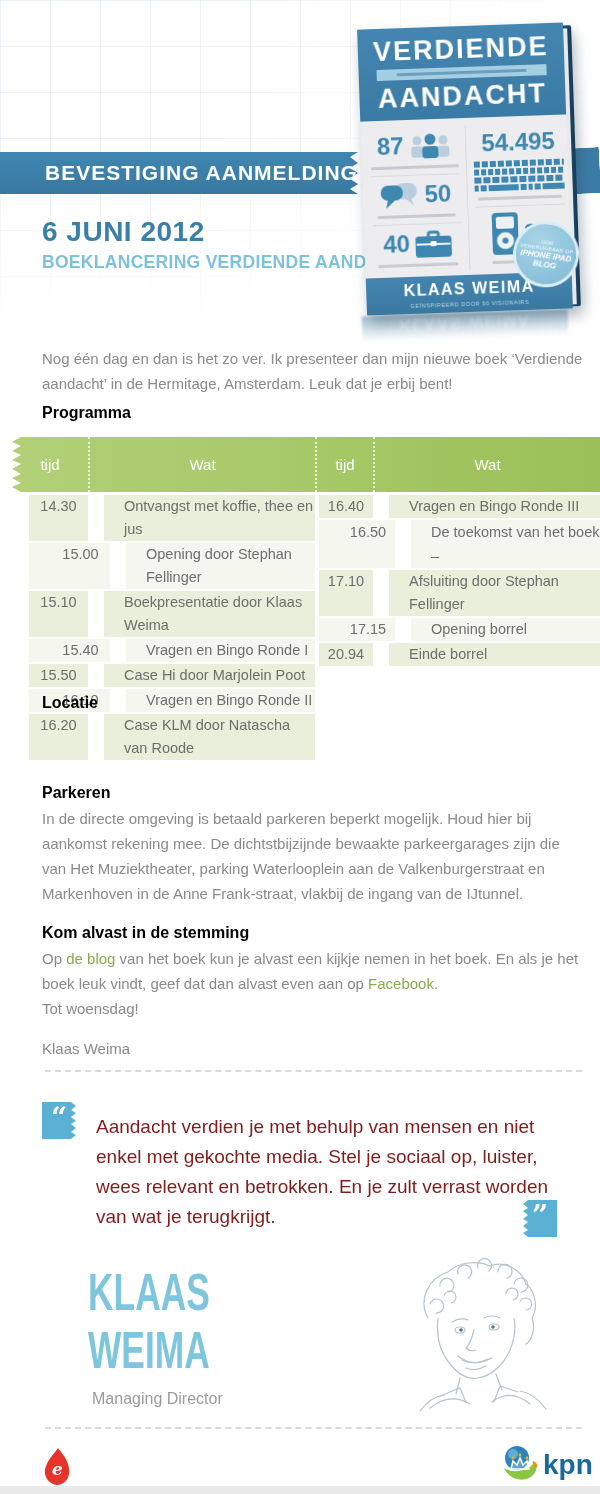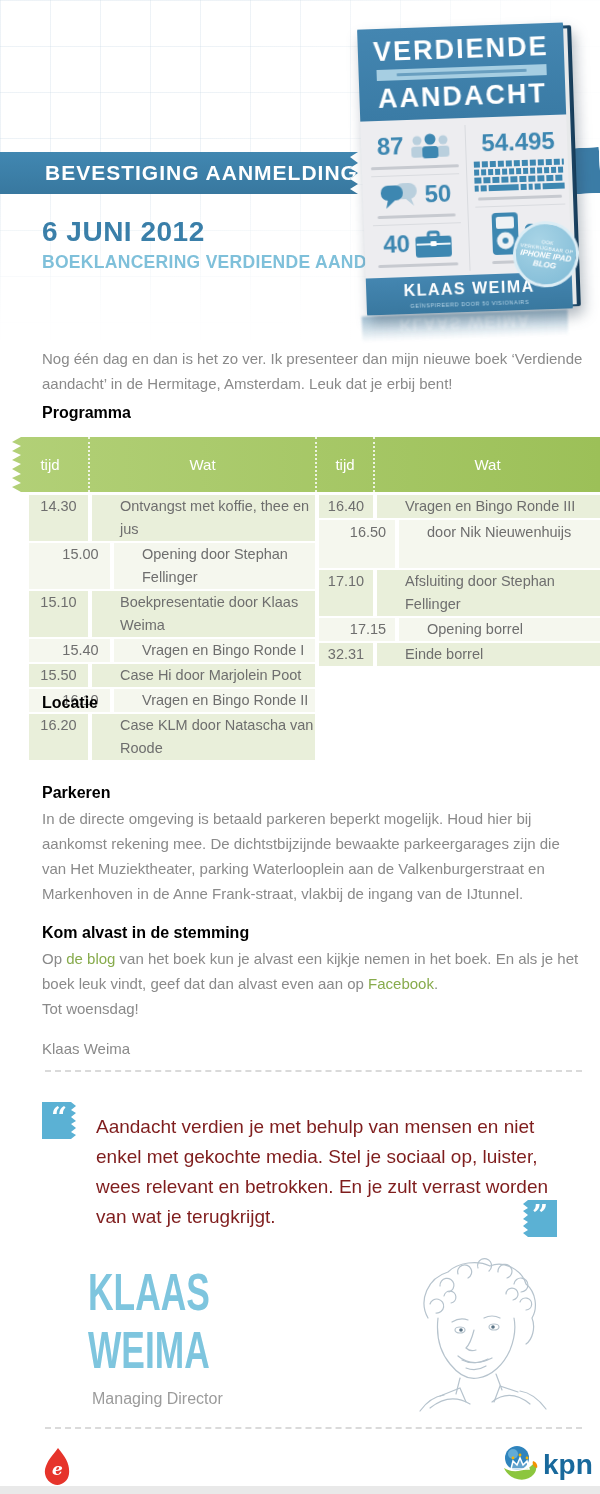--- a/index.html
+++ b/index.html
@@ -93,21 +93,21 @@
   .ph-cell + .ph-cell{border-left:2px dotted rgba(255,255,255,.8);}
   .ph-t1{width:76px;} .ph-w1{width:227px;} .ph-t2{width:58px;} .ph-w2{width:227px;}
 
   .pbody{position:absolute;top:495px;font-size:14.5px;color:#6e6e6e;}
   .pbody.leftT{left:29px;width:286px;}
   .pbody.rightT{left:319px;width:281px;}
   .prow{display:flex;margin-bottom:2px;}
   .cell{line-height:23px;}
   .cell.time{width:59px;text-align:center;margin-right:4px;flex:none;}
   .rightT .cell.time{width:54px;}
-  .cell.what{flex:1;padding-left:28px;}
+  .cell.what{flex:1;padding-left:20px;margin-left:12px;}
   .bg-d{background:#e9efda;}
   .bg-l{background:#f5f7ee;padding-left:22px;}
   .prow.h2 .cell{height:48px;}
   .prow.h2 .cell.what div{line-height:24px;}
   .prow.h2 .cell.time{line-height:24px;}
 
   
   .dash-div{position:absolute;left:45px;width:537px;border-top:2px dashed #dadada;}
 
   
@@ -300,33 +300,34 @@
   </div>
 
   <div class="pbody rightT">
     <div class="prow">
       <div class="cell time bg-d">16.40</div>
       <div class="cell what bg-d">Vragen en Bingo Ronde III</div>
     </div>
     <div class="prow h2">
       <div class="cell time bg-l">16.50</div>
       <div class="cell what bg-l">
+        <div>De toekomst van het boek –</div>
         <div>door Nik Nieuwenhuijs</div>
       </div>
     </div>
     <div class="prow">
       <div class="cell time bg-d">17.10</div>
       <div class="cell what bg-d">Afsluiting door Stephan Fellinger</div>
     </div>
     <div class="prow">
       <div class="cell time bg-l">17.15</div>
       <div class="cell what bg-l">Opening borrel</div>
     </div>
     <div class="prow">
-      <div class="cell time bg-d">32.31</div>
+      <div class="cell time bg-d">20.94</div>
       <div class="cell what bg-d">Einde borrel</div>
     </div>
     <div class="prow">
       <div class="cell time bg-l"></div>
       <div class="cell what bg-l"></div>
     </div>
   </div>
 
   <div class="sec-head" style="top:694px;">Locatie</div>
 

